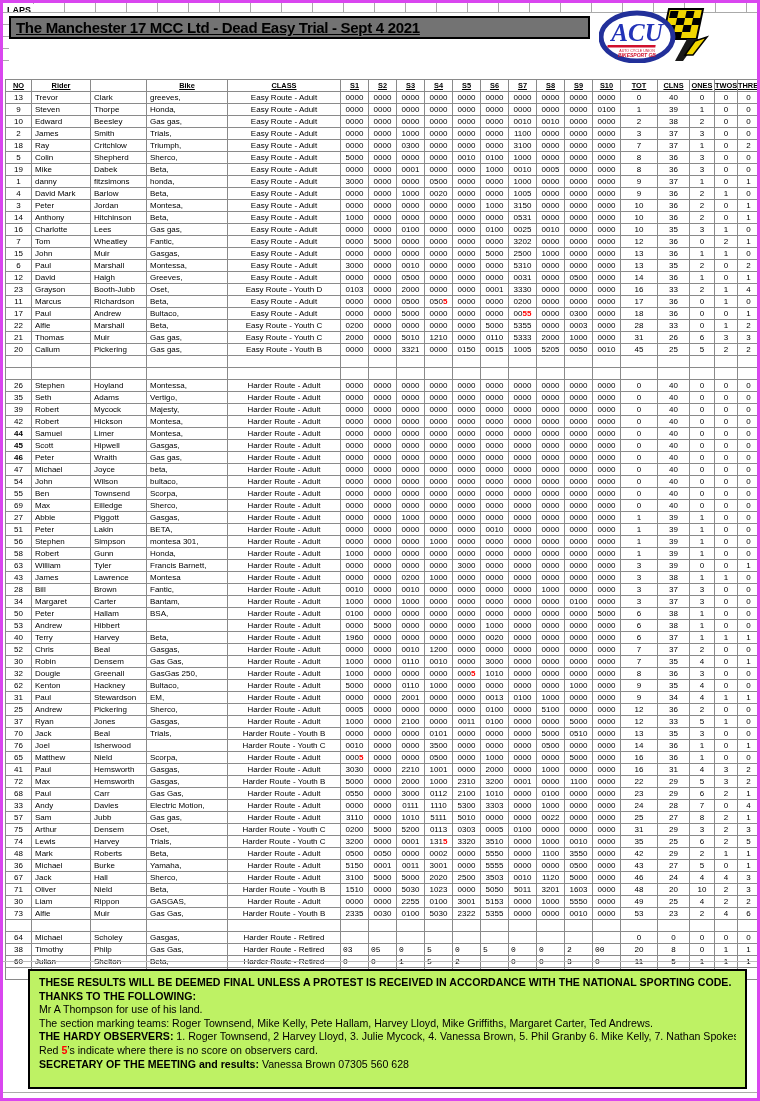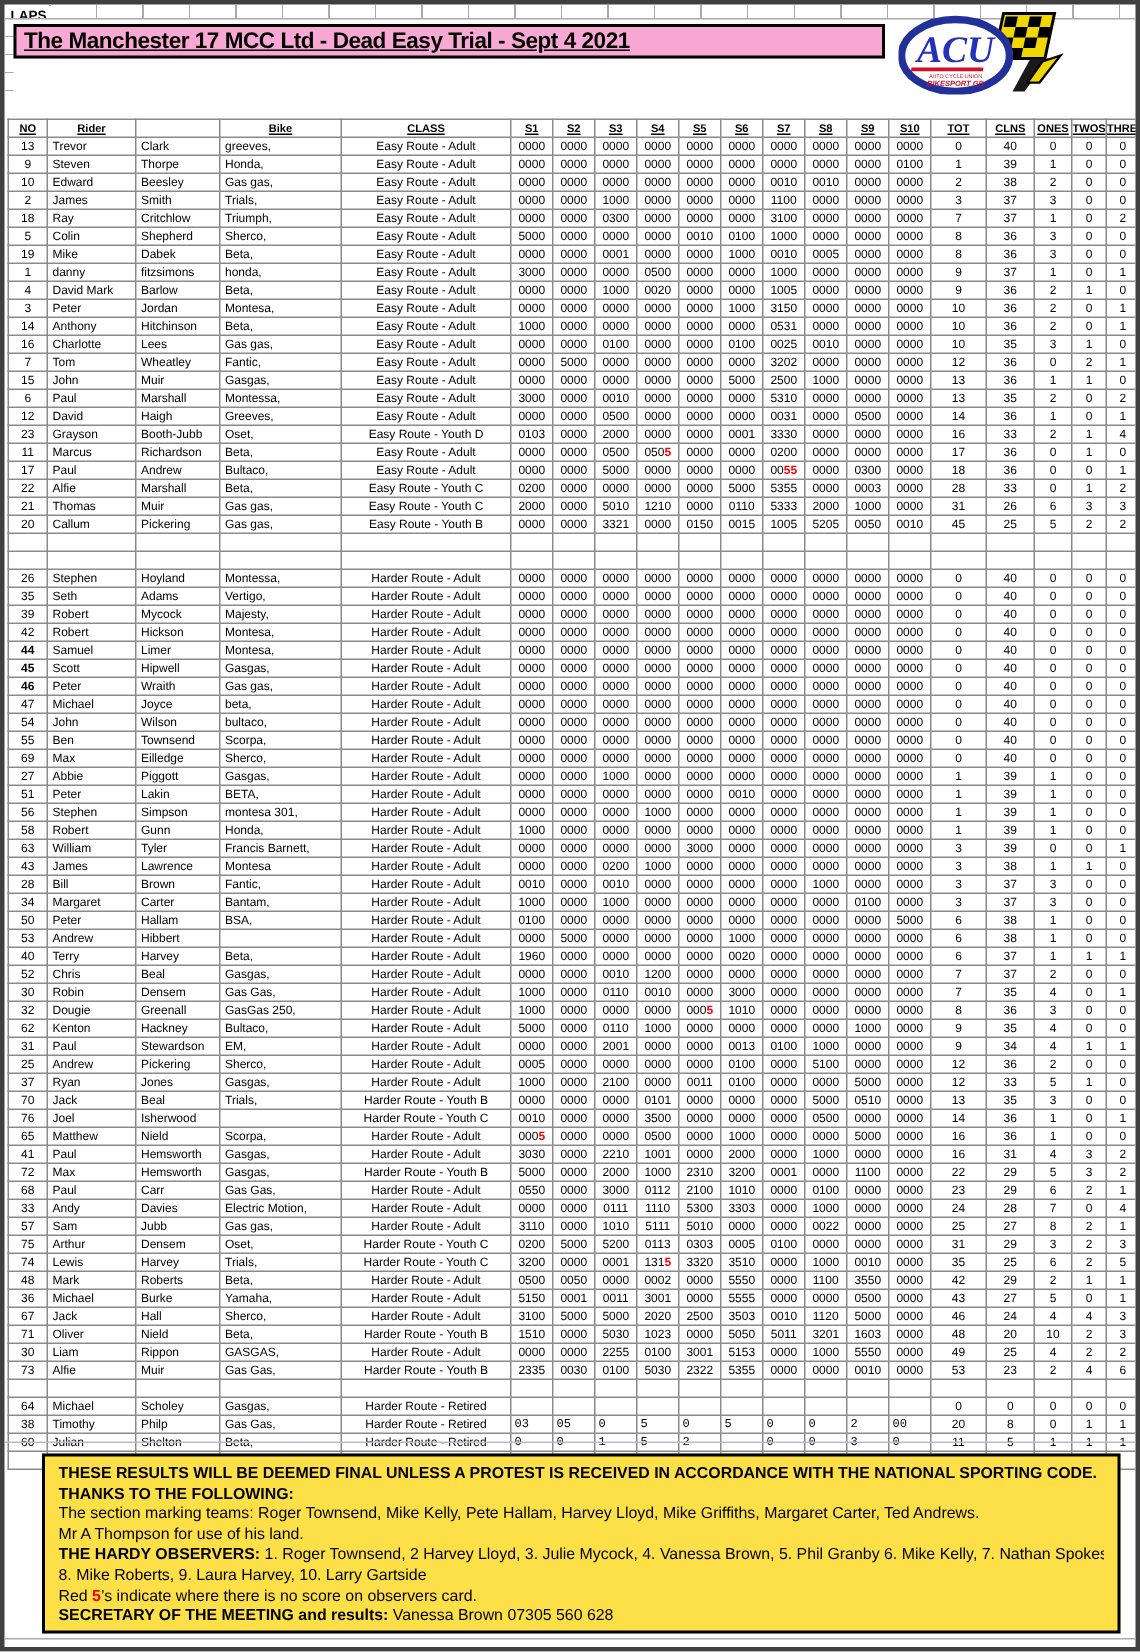--- a/index.html
+++ b/index.html
@@ -1,28 +1,28 @@
 <!DOCTYPE html>
 <html><head>
 <meta charset="utf-8">
 <style>
   html,body{margin:0;padding:0;background:#e0e0e0;}
   .page{position:relative;width:760px;height:1101px;background:#fff;box-sizing:border-box;
-        border:3px solid #404040;overflow:hidden;font-family:"Liberation Sans",sans-serif;color:#000;}
+        border:3px solid #d946ef;overflow:hidden;font-family:"Liberation Sans",sans-serif;color:#000;}
   
   .topstrip{position:absolute;top:0;left:0;right:0;height:9px;border-bottom:1px solid #aaa;
             background:repeating-linear-gradient(90deg,transparent 0 30px,#aaa 30px 31px);
             overflow:hidden;font-size:9px;font-weight:bold;}
   .topstrip .lbl{position:absolute;top:1px;background:#fff;padding:0 3px;line-height:12px;}
   .lbl-laps{left:1px;}
   .lbl-sections{left:182px;letter-spacing:2px;margin-top:48px;}
   .stubs{position:absolute;left:0;top:10px;width:6px;height:50px;
          background:repeating-linear-gradient(180deg,transparent 0 11px,#aaa 11px 12px);}
   
-  .titlebox{position:absolute;left:6px;width:581px;height:23px;border:2px solid #000;background:#f9a8d4;
+  .titlebox{position:absolute;left:6px;width:581px;height:23px;border:2px solid #000;background:#737373;
             display:flex;align-items:center;padding-left:5px;box-sizing:border-box;z-index:2;}
   #tb1{top:13px;}
   #tb2{top:35px;height:25px;}
   .titlebox .t{font-weight:bold;text-decoration:underline;font-size:15px;letter-spacing:-0.3px;white-space:nowrap;}
   
   .logo{position:absolute;left:596px;top:4px;width:118px;height:56px;z-index:2;}
   
   table.results{position:absolute;top:76px;left:2px;width:754px;border-collapse:collapse;
                 table-layout:fixed;font-size:8px;}
   .results th,.results td{border:1px solid #8a8a8a;height:11px;line-height:11px;padding:0;
@@ -32,21 +32,21 @@
   td.c{text-align:center;}
   td.l{text-align:left;padding-left:3px;}
   td.ls{text-align:left;padding-left:2px;font-family:Liberation Mono, monospace;}
   td.b{font-weight:bold;}
   .red{color:#ff0000;font-weight:bold;}
   
   .midline{position:absolute;left:0;top:958px;width:760px;height:1px;background:#bbb;}
   .botline{position:absolute;left:0;top:1089px;width:760px;height:1px;background:#aaa;}
   
   .footerbox{position:absolute;left:25px;top:966px;width:719px;height:120px;border:2px solid #000;
-             box-sizing:border-box;background:#fde047;padding:5px 9px 0 9px;font-size:10.6px;z-index:2;}
+             box-sizing:border-box;background:#bef264;padding:5px 9px 0 9px;font-size:10.6px;z-index:2;}
   .fline{line-height:13.6px;white-space:nowrap;overflow:hidden;}
   .fline .b{font-weight:bold;}
 </style>
 </head>
 <body>
 
 <div class="page">
 
   <div class="topstrip">
     <span class="lbl lbl-laps">LAPS</span>
@@ -1761,22 +1761,21 @@
       </tbody>
   </table>
 
   <div class="midline"></div>
   <div class="botline"></div>
 
   <div class="footerbox">
     <div>
         <div class="fline"><span class="b">THESE RESULTS WILL BE DEEMED FINAL UNLESS A PROTEST IS RECEIVED IN ACCORDANCE WITH THE NATIONAL SPORTING CODE.</span></div>
         <div class="fline"><span class="b">THANKS TO THE FOLLOWING:</span></div>
+        <div class="fline"><span>Mr A Thompson for use of his land.</span></div>
         <div class="fline"><span>The section marking teams:  Roger Townsend, Mike Kelly, Pete Hallam, Harvey Lloyd, Mike Griffiths, Margaret Carter, Ted Andrews.</span></div>
-        <div class="fline"><span>Mr A Thompson for use of his land.</span></div>
         <div class="fline"><span class="b">THE HARDY OBSERVERS:</span><span>  1. Roger Townsend, 2 Harvey Lloyd, 3. Julie Mycock, 4. Vanessa Brown, 5. Phil Granby  6. Mike Kelly, 7. Nathan Spokes</span></div>
-        <div class="fline"><span> 8. Mike Roberts,  9. Laura Harvey, 10. Larry Gartside</span></div>
         <div class="fline"><span>Red </span><span class="b red">5</span><span>’s indicate where there is no score on observers card.</span></div>
         <div class="fline"><span class="b">SECRETARY OF THE MEETING and results:</span><span>  Vanessa Brown  07305 560 628</span></div>
       </div>
   </div>
 
 </div>
 
 </body></html>

